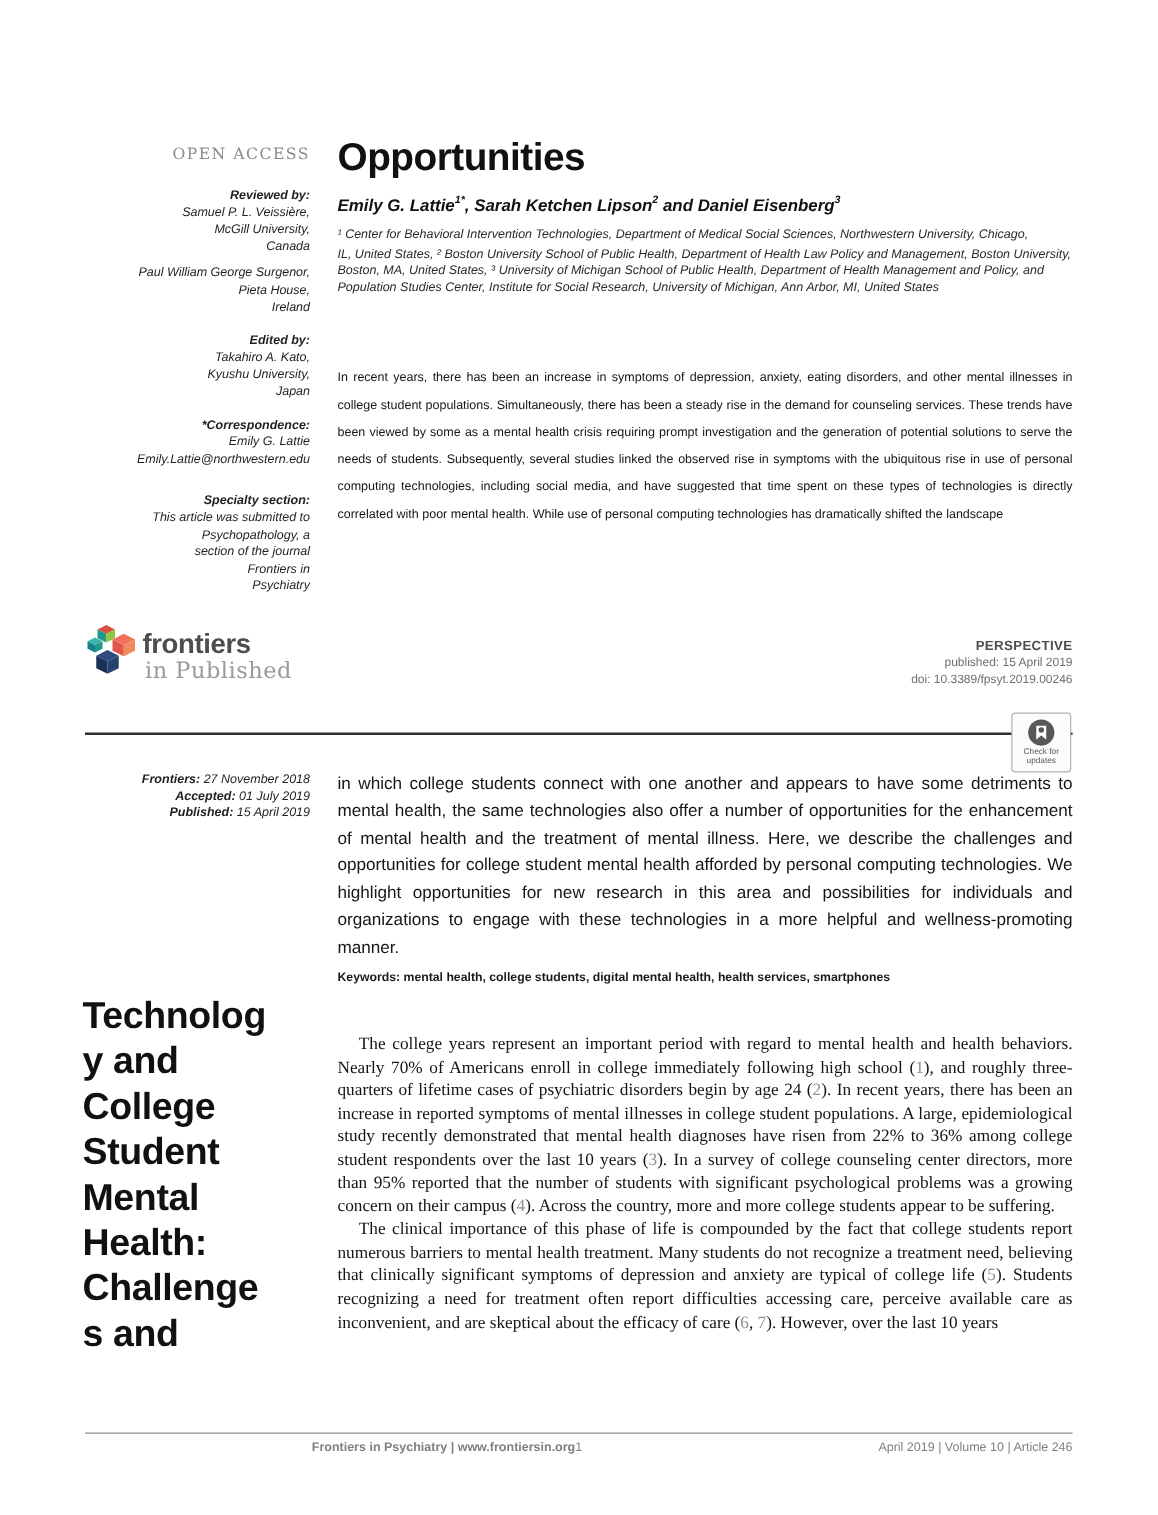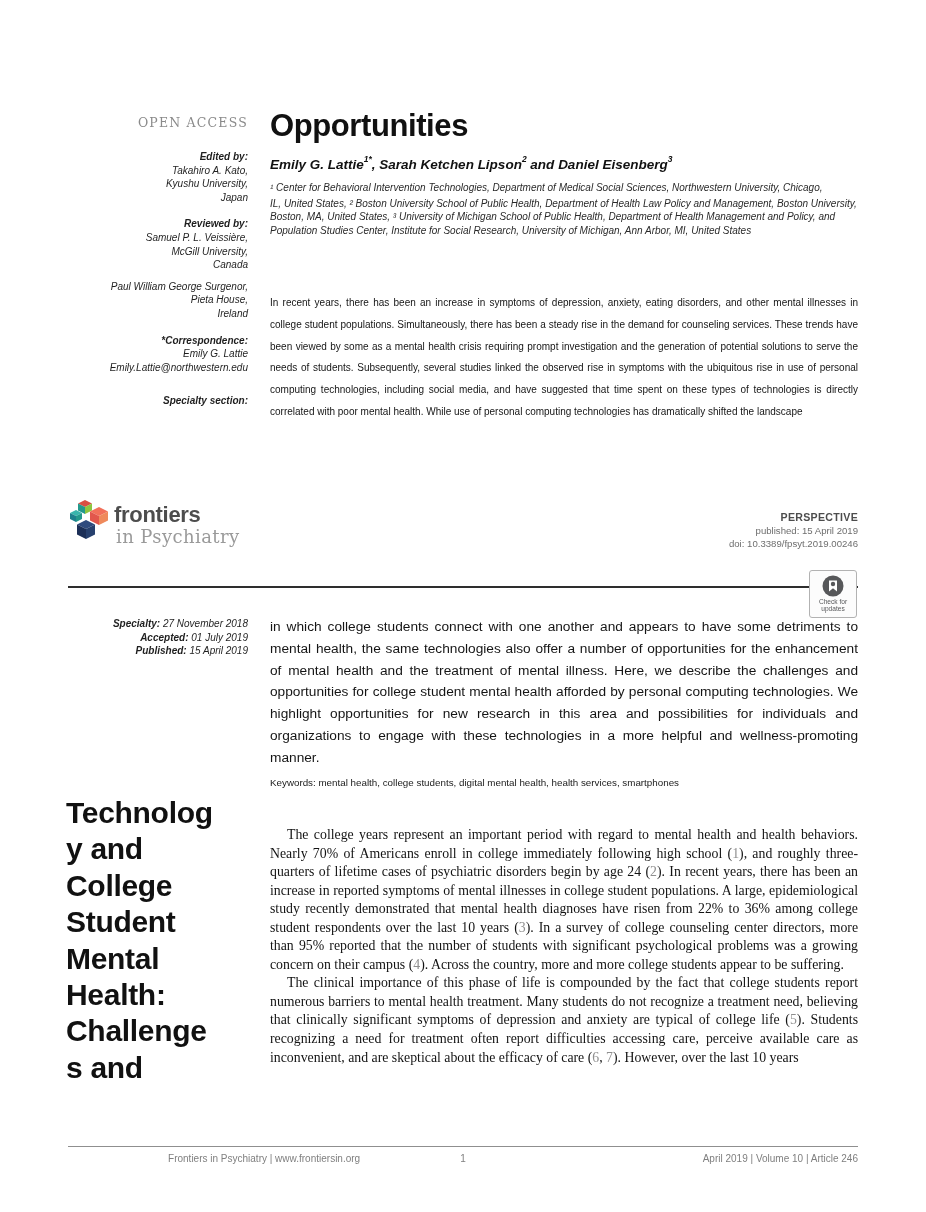--- a/index.html
+++ b/index.html
@@ -45,21 +45,21 @@
   .abstract-p1 {
     position:absolute; left:270px; top:292px; width:588px;
     font-size:10px; line-height:21.8px; text-align:justify; color:#151515;
   }
   .abstract-p2 {
     position:absolute; left:270px; top:616px; width:588px;
     font-size:13.7px; line-height:21.8px; text-align:justify; color:#151515;
   }
   .keywords {
     position:absolute; left:270px; top:777px; width:588px;
-    font-size:9.8px; font-weight:normal; color:#1a1a1a;
+    font-size:9.8px; font-weight:bold; color:#1a1a1a;
   }
   
   .logo { position:absolute; left:68px; top:498px; width:260px; }
   .logo-cubes { position:absolute; left:0; top:0; }
   .logo-word {
     position:absolute; left:46px; top:4px;
     font-size:22px; font-weight:bold; letter-spacing:-0.3px; color:#4d4d4d;
   }
   .logo-sub {
     position:absolute; left:48px; top:28px;
@@ -95,54 +95,59 @@
   }
   .body-text p { text-indent:17px; }
   .cite { color:#8f8f8f; }
   
   .footer-line { position:absolute; left:68px; top:1146px; width:790px; height:1px; background:#8f8f8f; }
   .footer {
     position:absolute; left:68px; top:1153px; width:790px;
     display:flex; align-items:baseline;
     font-size:10px; color:#7f7f7f;
   }
-  .footer .f-left { flex:1; text-align:center; }
+  .footer .f-left { flex:1; text-align:right;font-weight:bold; }
   .footer .f-center { flex:0 0 auto; text-align:center; }
   .footer .f-right { flex:1; text-align:right; }
 </style>
 </head>
 <body>
 
 <div class="page">
 
   <div class="open-access">OPEN ACCESS</div>
 
   <div class="side-editorial">
-    <div class="side-group">
-      <div class="side-label">Edited by:</div>
-      <div class="pre">Takahiro A. Kato,
-Kyushu University,
-Japan</div>
-    </div>
     <div class="side-group">
       <div class="side-label">Reviewed by:</div>
       <div class="pre">Samuel P. L. Veissière,
 McGill University,
 Canada</div>
       <div class="pre sub-gap">Paul William George Surgenor,
 Pieta House,
 Ireland</div>
     </div>
+    <div class="side-group">
+      <div class="side-label">Edited by:</div>
+      <div class="pre">Takahiro A. Kato,
+Kyushu University,
+Japan</div>
+    </div>
     <div class="side-group" style="margin-bottom:20px;">
       <div class="side-label">*Correspondence:</div>
       <div>Emily G. Lattie</div>
       <div><a href="#" class="email-link">Emily.Lattie@northwestern.edu</a></div>
     </div>
     <div class="side-group">
       <div class="side-label">Specialty section:</div>
+      <div class="pre">This article was submitted to
+Psychopathology, a
+section of the journal
+Frontiers in
+Psychiatry</div>
     </div>
   </div>
 
   <h1 class="main-title">Opportunities</h1>
 
   <div class="authors">
     <span><span>Emily G. Lattie</span><sup>1*</sup><span>, </span></span><span><span>Sarah Ketchen Lipson</span><sup>2</sup><span> and </span></span><span><span>Daniel Eisenberg</span><sup>3</sup></span>
   </div>
 
   <div class="affiliations">
@@ -165,21 +170,21 @@
 
       <polygon points="8,12 14,15 8,18 2,15" fill="#39b5ac"></polygon>
       <polygon points="2,15 8,18 8,24 2,21" fill="#1d7f8c"></polygon>
       <polygon points="14,15 8,18 8,24 14,21" fill="#23998c"></polygon>
 
       <polygon points="18,22 27,26.5 18,31 9,26.5" fill="#2f4a7d"></polygon>
       <polygon points="9,26.5 18,31 18,41 9,36.5" fill="#1c2f57"></polygon>
       <polygon points="27,26.5 18,31 18,41 27,36.5" fill="#27406e"></polygon>
     </svg>
     <div class="logo-word">frontiers</div>
-    <div class="logo-sub">in Psychiatry</div>
+    <div class="logo-sub">in Published</div>
   </div>
 
   <div class="perspective">
     <div class="ptype">PERSPECTIVE</div>
     <div>published: 15 April 2019</div>
     <div><a href="#" class="doi-link">doi: 10.3389/fpsyt.2019.00246</a></div>
   </div>
 
   <div class="divider"></div>
 
@@ -187,21 +192,21 @@
     <svg width="24" height="24" viewBox="0 0 24 24">
       <circle cx="12" cy="12" r="10.5" fill="#57585a"></circle>
       <path d="M8 6.5 h8 v11 l-4 -3.2 l-4 3.2 z" fill="#ffffff"></path>
       <circle cx="12" cy="10" r="2.2" fill="#57585a"></circle>
     </svg>
     <div class="bt">Check for
 updates</div>
   </div>
 
   <div class="side-received">
-    <div><span class="side-label">Specialty:</span> <span>27 November 2018</span></div>
+    <div><span class="side-label">Frontiers:</span> <span>27 November 2018</span></div>
     <div><span class="side-label">Accepted:</span> <span>01 July 2019</span></div>
     <div><span class="side-label">Published:</span> <span>15 April 2019</span></div>
   </div>
 
   <div class="abstract-p2">in which college students connect with one another and appears to have some detriments to mental health, the same technologies also offer a number of opportunities for the enhancement of mental health and the treatment of mental illness. Here, we describe the challenges and opportunities for college student mental health afforded by personal computing technologies. We highlight opportunities for new research in this area and possibilities for individuals and organizations to engage with these technologies in a more helpful and wellness-promoting manner.</div>
   <div class="keywords">Keywords: mental health, college students, digital mental health, health services, smartphones</div>
 
   <div class="big-title">Technolog
 y and
 College

